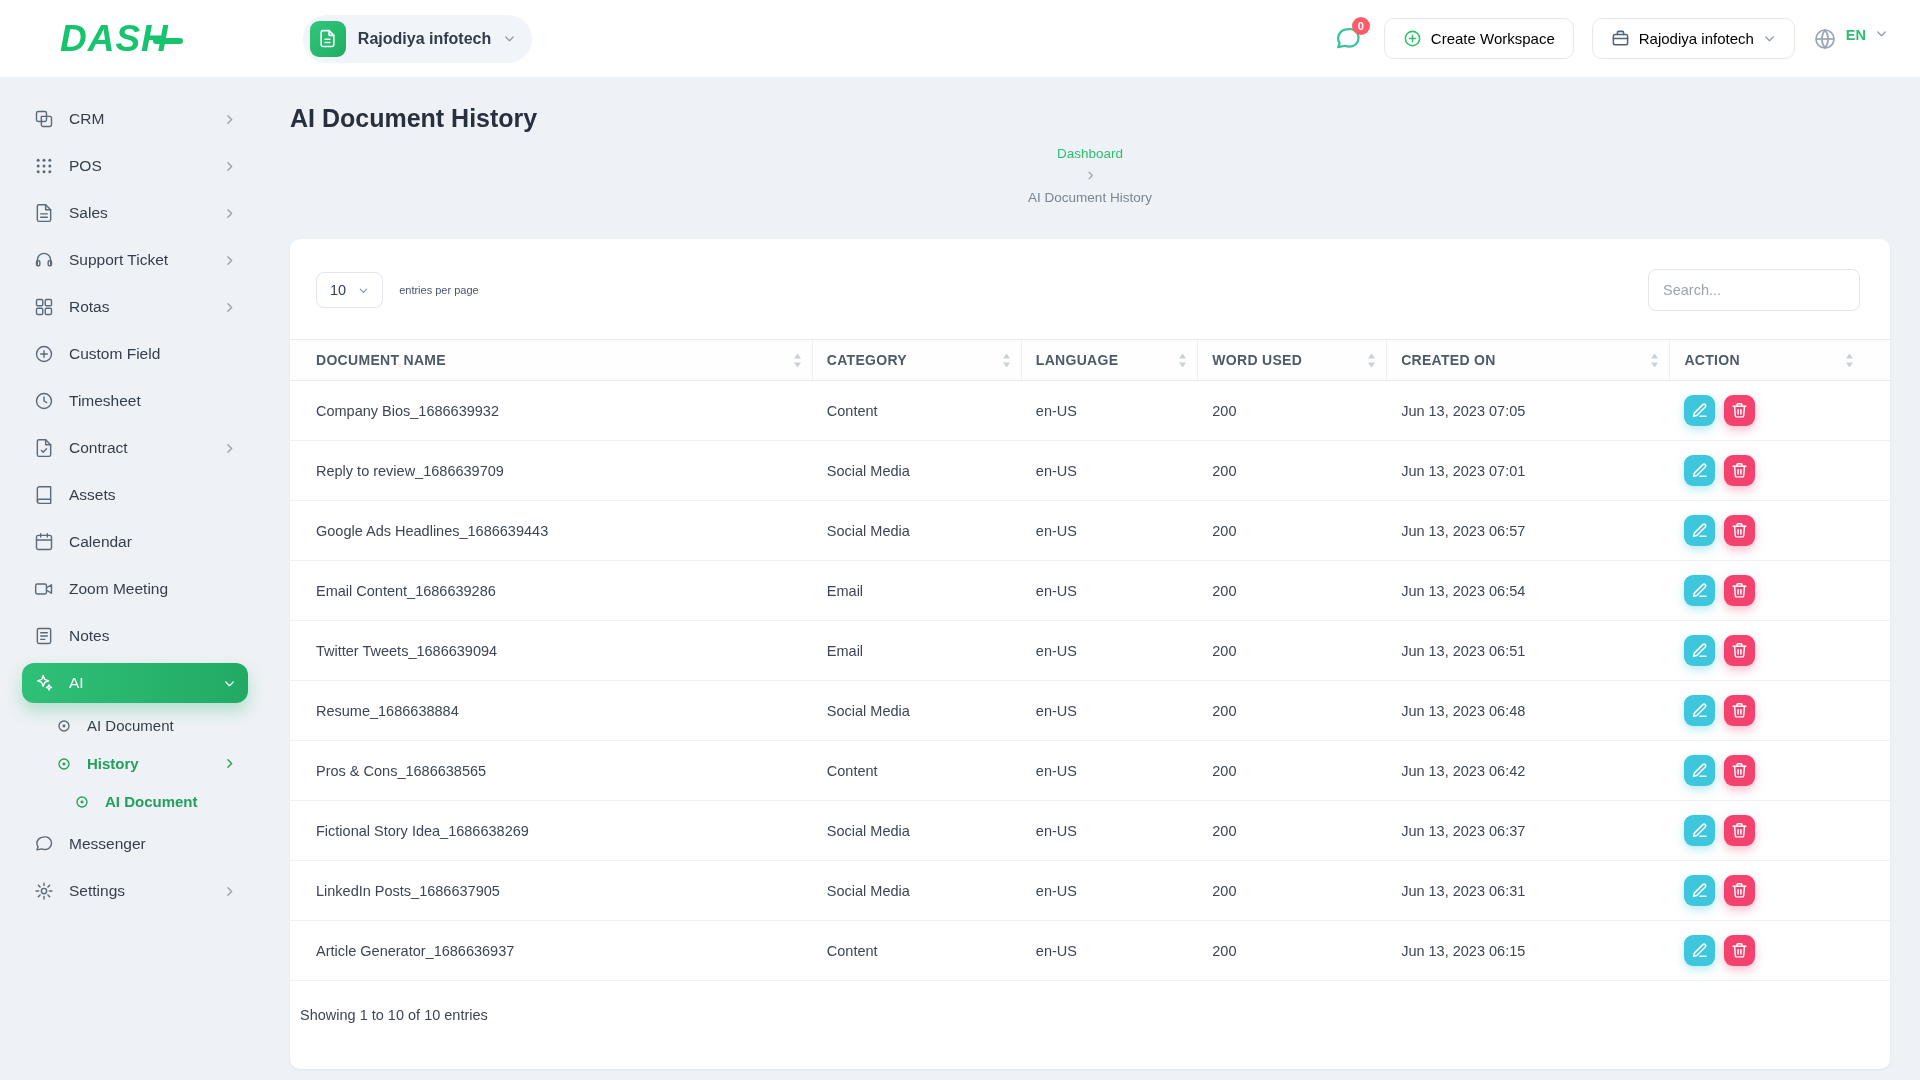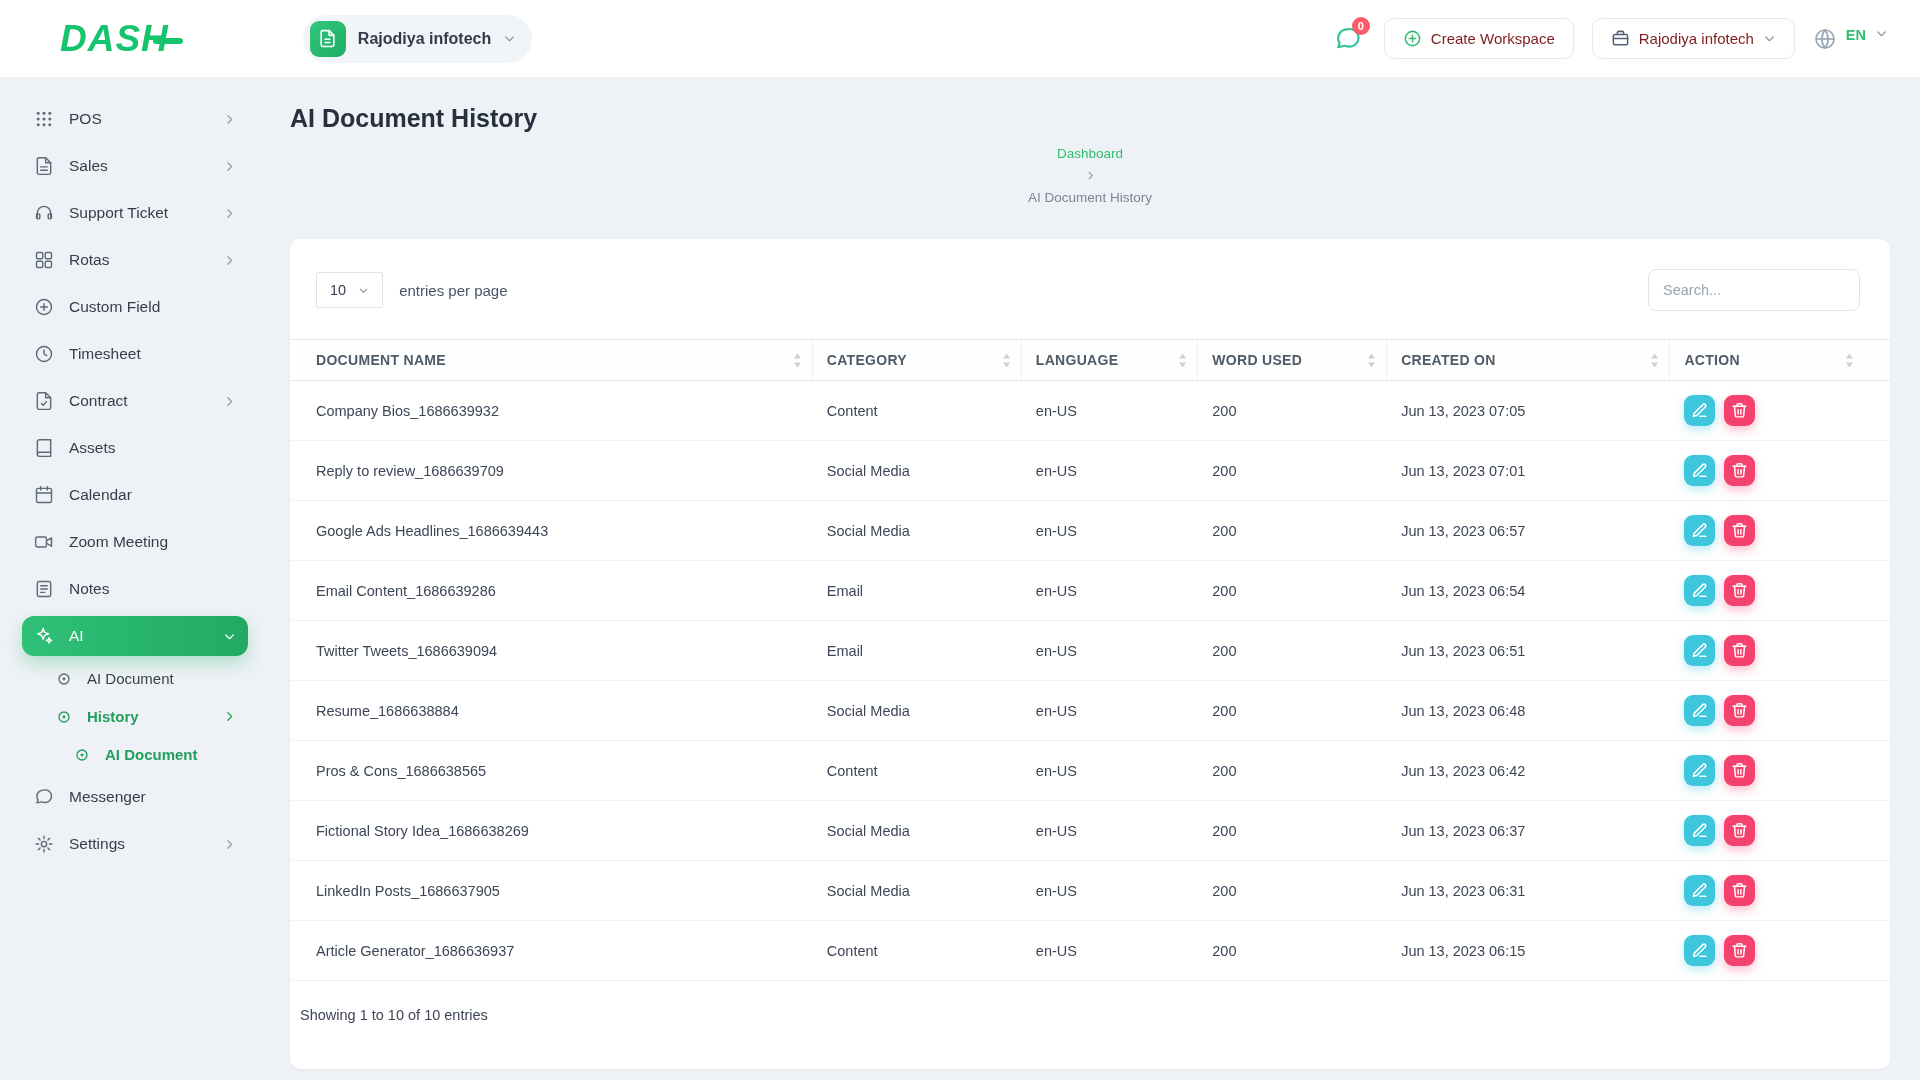--- a/index.html
+++ b/index.html
@@ -31,21 +31,21 @@
   .chev { width:13px; height:13px; color:#8b97a6; transform:rotate(90deg); }
 
   .top-right { margin-left:auto; display:flex; align-items:center; gap:18px; }
   .msg-btn { position:relative; width:36px; height:36px; padding:4px; background:none; border:none; cursor:pointer; color:#35c29e; }
   .msg-badge {
     position:absolute; top:-4px; right:-4px; min-width:18px; height:18px; border-radius:9px;
     background:#ff5b6a; color:#fff; font-size:11px; font-weight:700; display:flex; align-items:center; justify-content:center; padding:0 4px;
   }
   .pill-btn {
     display:flex; align-items:center; gap:9px; background:#fff; border:1px solid #e4e9ef;
-    border-radius:10px; padding:10px 18px; font-size:15px; font-weight:500; color:#7f1d1d; cursor:pointer;
+    border-radius:10px; padding:10px 18px; font-size:15px; font-weight:500; color:#000000; cursor:pointer;
     font-family:inherit;
   }
   .pill-btn .ic { width:19px; height:19px; color:#2fbf71; }
   .pill-btn .ic.gray { color:#50617a; }
   .lang { display:flex; align-items:flex-start; gap:9px; cursor:pointer; }
   .lang .globe { width:24px; height:24px; color:#9aa7b6; }
   .lang-label { color:#2fbf71; font-weight:700; font-size:14.5px; }
 
   
   .layout { display:flex; }
@@ -77,25 +77,25 @@
   .bc-link { color:#2fbf71; text-decoration:none; cursor:pointer; }
   .bc-sep { width:11px; height:11px; color:#9aa5b2; }
   .bc-current { color:#7b8695; }
 
   .card {
     margin-top:34px; background:#fff; border-radius:10px;
     box-shadow:0 1px 3px rgba(16,24,40,.05); padding:30px 0 40px 0; min-height:830px;
   }
   .controls { display:flex; align-items:center; padding:0 30px 28px 26px; }
   .page-size {
-    display:flex; align-items:center; gap:12px; border:1px solid #dfe5eb; border-radius:2px;
+    display:flex; align-items:center; gap:12px; border:1px solid #dfe5eb; border-radius:8px;
     padding:9px 13px; font-size:14.5px; color:#333f51; cursor:pointer; background:#fff;
   }
   .page-size .chev { width:11px; height:11px; }
-  .entries-label { margin-left:16px; font-size:15px; color:#4a5568; }
+  .entries-label { margin-left:16px; font-size:11px; color:#4a5568; }
   .search-input {
     margin-left:auto; width:212px; height:42px; border:1px solid #dfe5eb; border-radius:8px;
     padding:0 14px; font-size:14.5px; color:#333f51; outline:none; font-family:inherit;
   }
   .search-input::placeholder { color:#9aa5b2; }
 
   
   .t-head, .t-row {
     display:grid;
     grid-template-columns: 33fr 13.5fr 11.4fr 12.2fr 18.3fr 11.6fr;
@@ -195,20 +195,34 @@
           <svg viewBox="0 0 24 24" fill="none" stroke="currentColor" stroke-width="2.4" stroke-linecap="round" stroke-linejoin="round">
             <path d="M9 5l7 7-7 7"></path>
           </svg>
         </span>
     </div>
   </div>
 </header>
 
 <div class="layout">
   <aside class="sidebar">
+      <div class="sb-item lvl0">
+        <span class="sb-icon">
+          <svg viewBox="0 0 24 24" fill="none" stroke="currentColor" stroke-width="1.7" stroke-linecap="round" stroke-linejoin="round">
+            <rect x="3" y="3" width="12" height="12" rx="2"></rect>
+            <path d="M8.8 8.8H19a2 2 0 0 1 2 2V19a2 2 0 0 1-2 2h-8.2a2 2 0 0 1-2-2z"></path>
+          </svg>
+        </span>
+        <span class="sb-label">CRM</span>
+        <span class="sb-chevron right">
+          <svg viewBox="0 0 24 24" fill="none" stroke="currentColor" stroke-width="2.4" stroke-linecap="round" stroke-linejoin="round">
+            <path d="M9 5l7 7-7 7"></path>
+          </svg>
+        </span>
+      </div>
       <div class="sb-item lvl0">
         <span class="sb-icon">
           <svg viewBox="0 0 24 24" fill="currentColor">
             <circle cx="5" cy="5" r="1.8"></circle>
             <circle cx="12" cy="5" r="1.8"></circle>
             <circle cx="19" cy="5" r="1.8"></circle>
             <circle cx="5" cy="12" r="1.8"></circle>
             <circle cx="12" cy="12" r="1.8"></circle>
             <circle cx="19" cy="12" r="1.8"></circle>
             <circle cx="5" cy="19" r="1.8"></circle>

